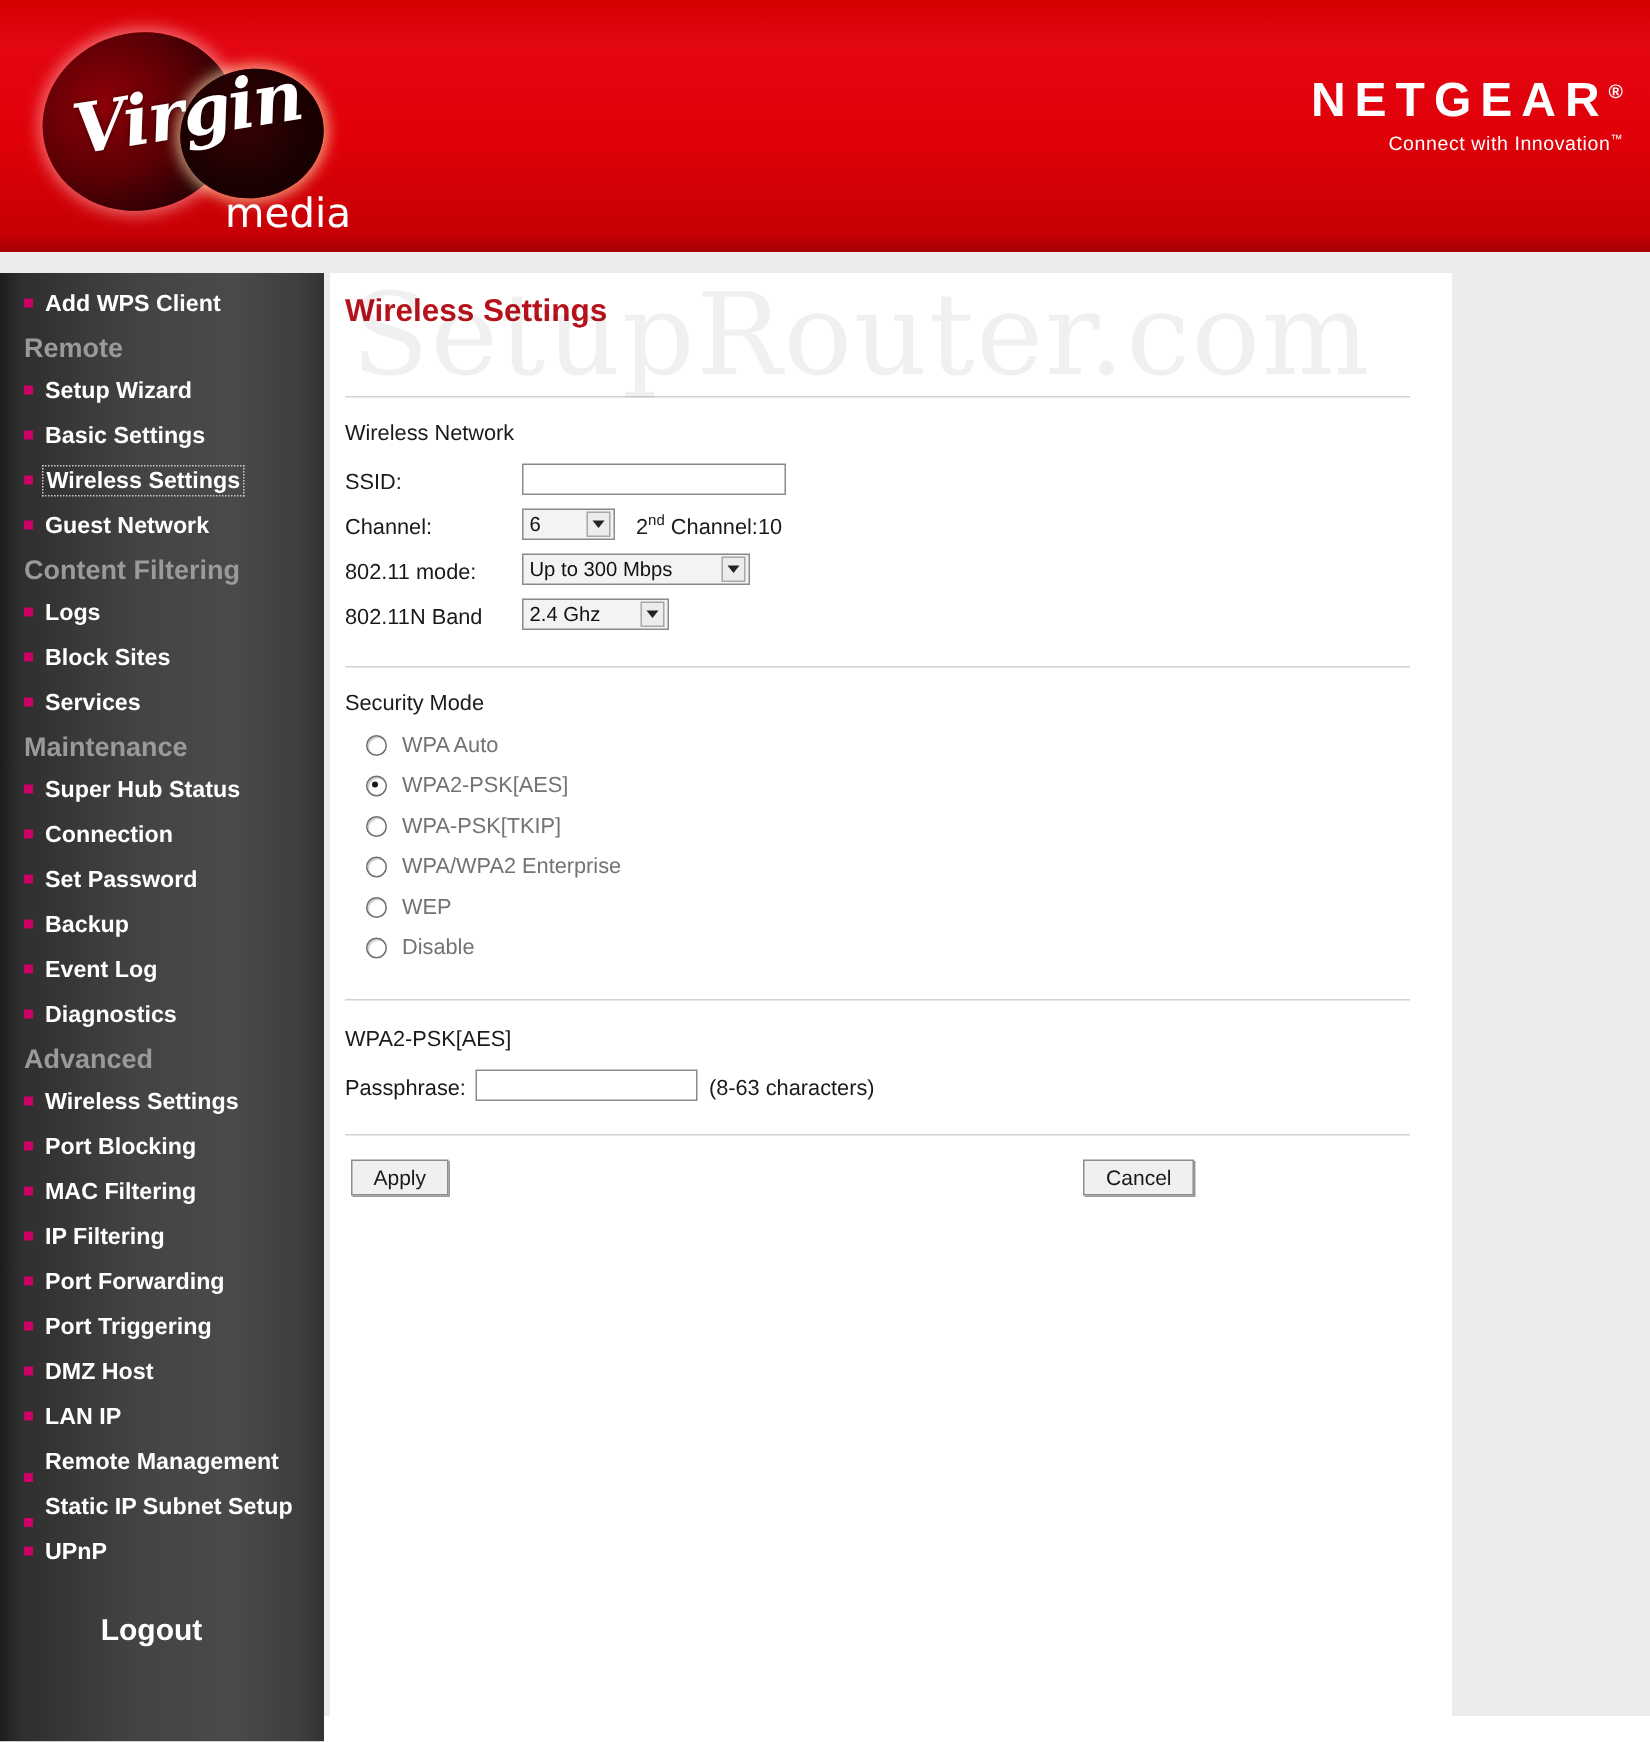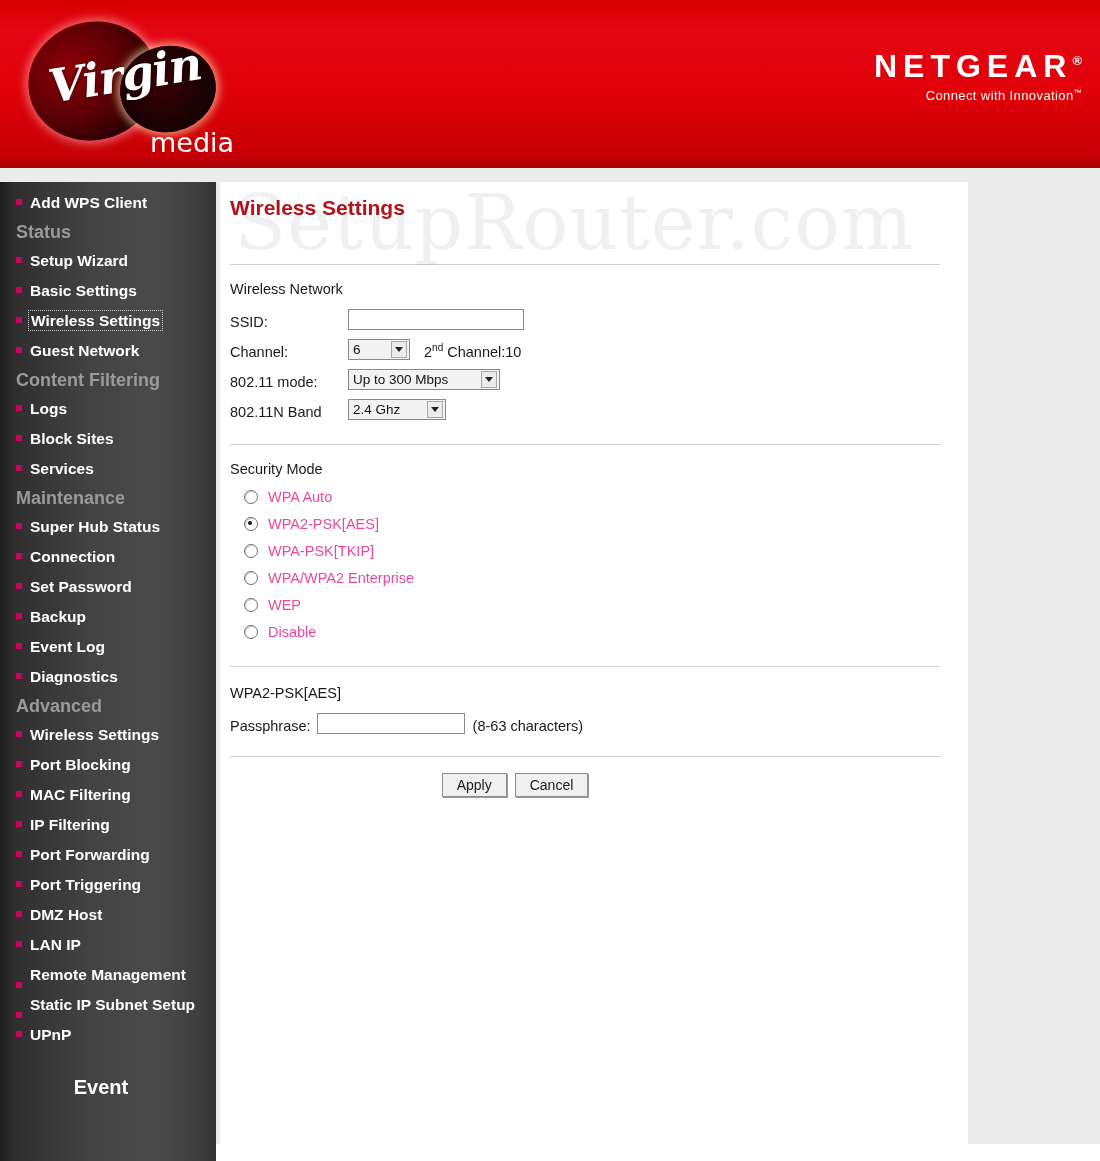--- a/index.html
+++ b/index.html
@@ -272,21 +272,21 @@
     font-size: 14.5px;
   }
   .second-chan sup { font-size: 10px; }
 
   
   .radio-row {
     display: flex;
     align-items: center;
     margin: 0 0 11px 14px;
     font-size: 14.5px;
-    color: #ec4899;
+    color: #737373;
     cursor: pointer;
   }
   .radio {
     width: 12px;
     height: 12px;
     border: 1px solid #6e6e6e;
     border-radius: 50%;
     background: #ffffff;
     margin-right: 10px;
     position: relative;
@@ -303,21 +303,21 @@
   }
 
   .hint {
     margin-left: 8px;
     font-size: 14.5px;
     color: #1a1a1a;
   }
 
   .btn-row {
     display: flex;
-    justify-content: center;
+    justify-content: space-between;
     margin-top: 16px;
     padding-right: 140px;
   }
   .btn {
     border: 1px solid #8d8d8d;
     background: #f0f0f0;
     font-family: "Liberation Sans", sans-serif;
     font-size: 14px;
     color: #1a1a1a;
     padding: 3px 14px;
@@ -360,21 +360,21 @@
       <div class="ng-name"><span>NETGEAR</span><sup>®</sup></div>
       <div class="ng-tag"><span>Connect with Innovation</span><sup>™</sup></div>
     </div>
   </div>
 </div>
 
 <div class="page">
 
   <nav class="sidebar">
     <div class="nav-item"><span class="bullet"></span><span class="label-box">Add WPS Client</span></div>
-    <div class="nav-group"><span>Status</span></div>
+    <div class="nav-group"><span>Remote</span></div>
     <div class="nav-item"><span class="bullet"></span><span class="label-box">Setup Wizard</span></div>
     <div class="nav-item"><span class="bullet"></span><span class="label-box">Basic Settings</span></div>
     <div class="nav-item active"><span class="bullet"></span><span class="label-box">Wireless Settings</span></div>
     <div class="nav-item"><span class="bullet"></span><span class="label-box">Guest Network</span></div>
     <div class="nav-group"><span>Content Filtering</span></div>
     <div class="nav-item"><span class="bullet"></span><span class="label-box">Logs</span></div>
     <div class="nav-item"><span class="bullet"></span><span class="label-box">Block Sites</span></div>
     <div class="nav-item"><span class="bullet"></span><span class="label-box">Services</span></div>
     <div class="nav-group"><span>Maintenance</span></div>
     <div class="nav-item"><span class="bullet"></span><span class="label-box">Super Hub Status</span></div>
@@ -389,21 +389,21 @@
     <div class="nav-item"><span class="bullet"></span><span class="label-box">MAC Filtering</span></div>
     <div class="nav-item"><span class="bullet"></span><span class="label-box">IP Filtering</span></div>
     <div class="nav-item"><span class="bullet"></span><span class="label-box">Port Forwarding</span></div>
     <div class="nav-item"><span class="bullet"></span><span class="label-box">Port Triggering</span></div>
     <div class="nav-item"><span class="bullet"></span><span class="label-box">DMZ Host</span></div>
     <div class="nav-item"><span class="bullet"></span><span class="label-box">LAN IP</span></div>
     <div class="nav-item multiline"><span class="bullet"></span><span class="label-box">Remote Management</span></div>
     <div class="nav-item multiline"><span class="bullet"></span><span class="label-box">Static IP Subnet Setup</span></div>
     <div class="nav-item"><span class="bullet"></span><span class="label-box">UPnP</span></div>
 
-    <div class="logout">Event</div>
+    <div class="logout">Logout</div>
   </nav>
 
   <main class="content">
     <div class="content-pad">
       <h1 class="page-title">Wireless Settings</h1>
 
       <hr class="hr">
 
       <div class="section-title">Wireless Network</div>
 

